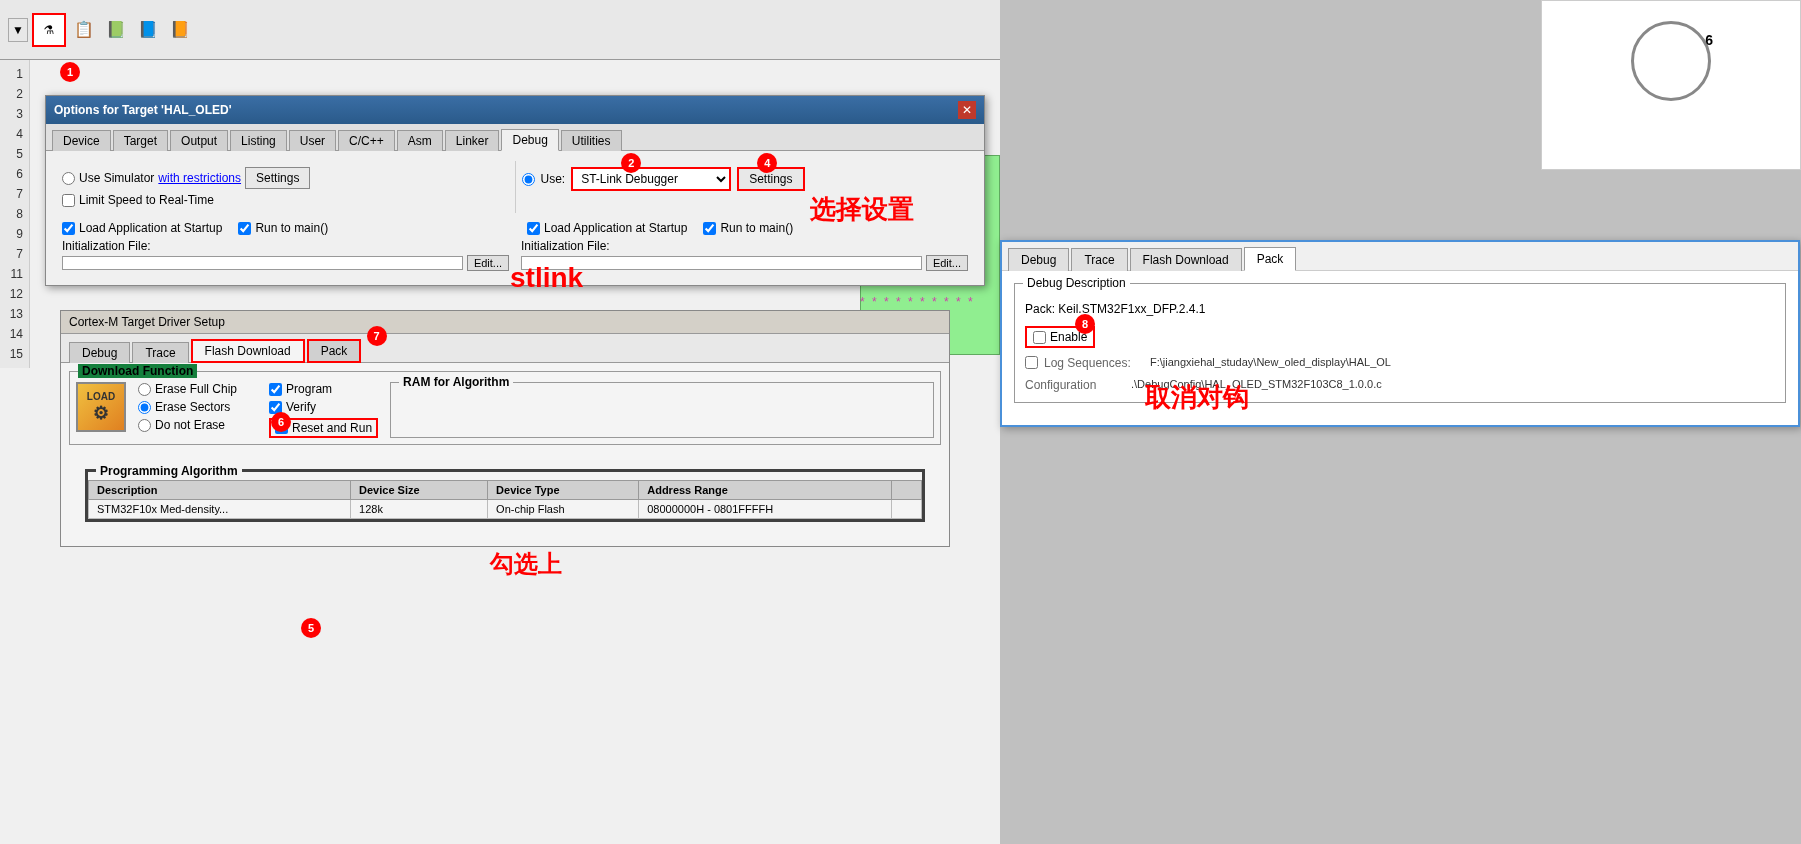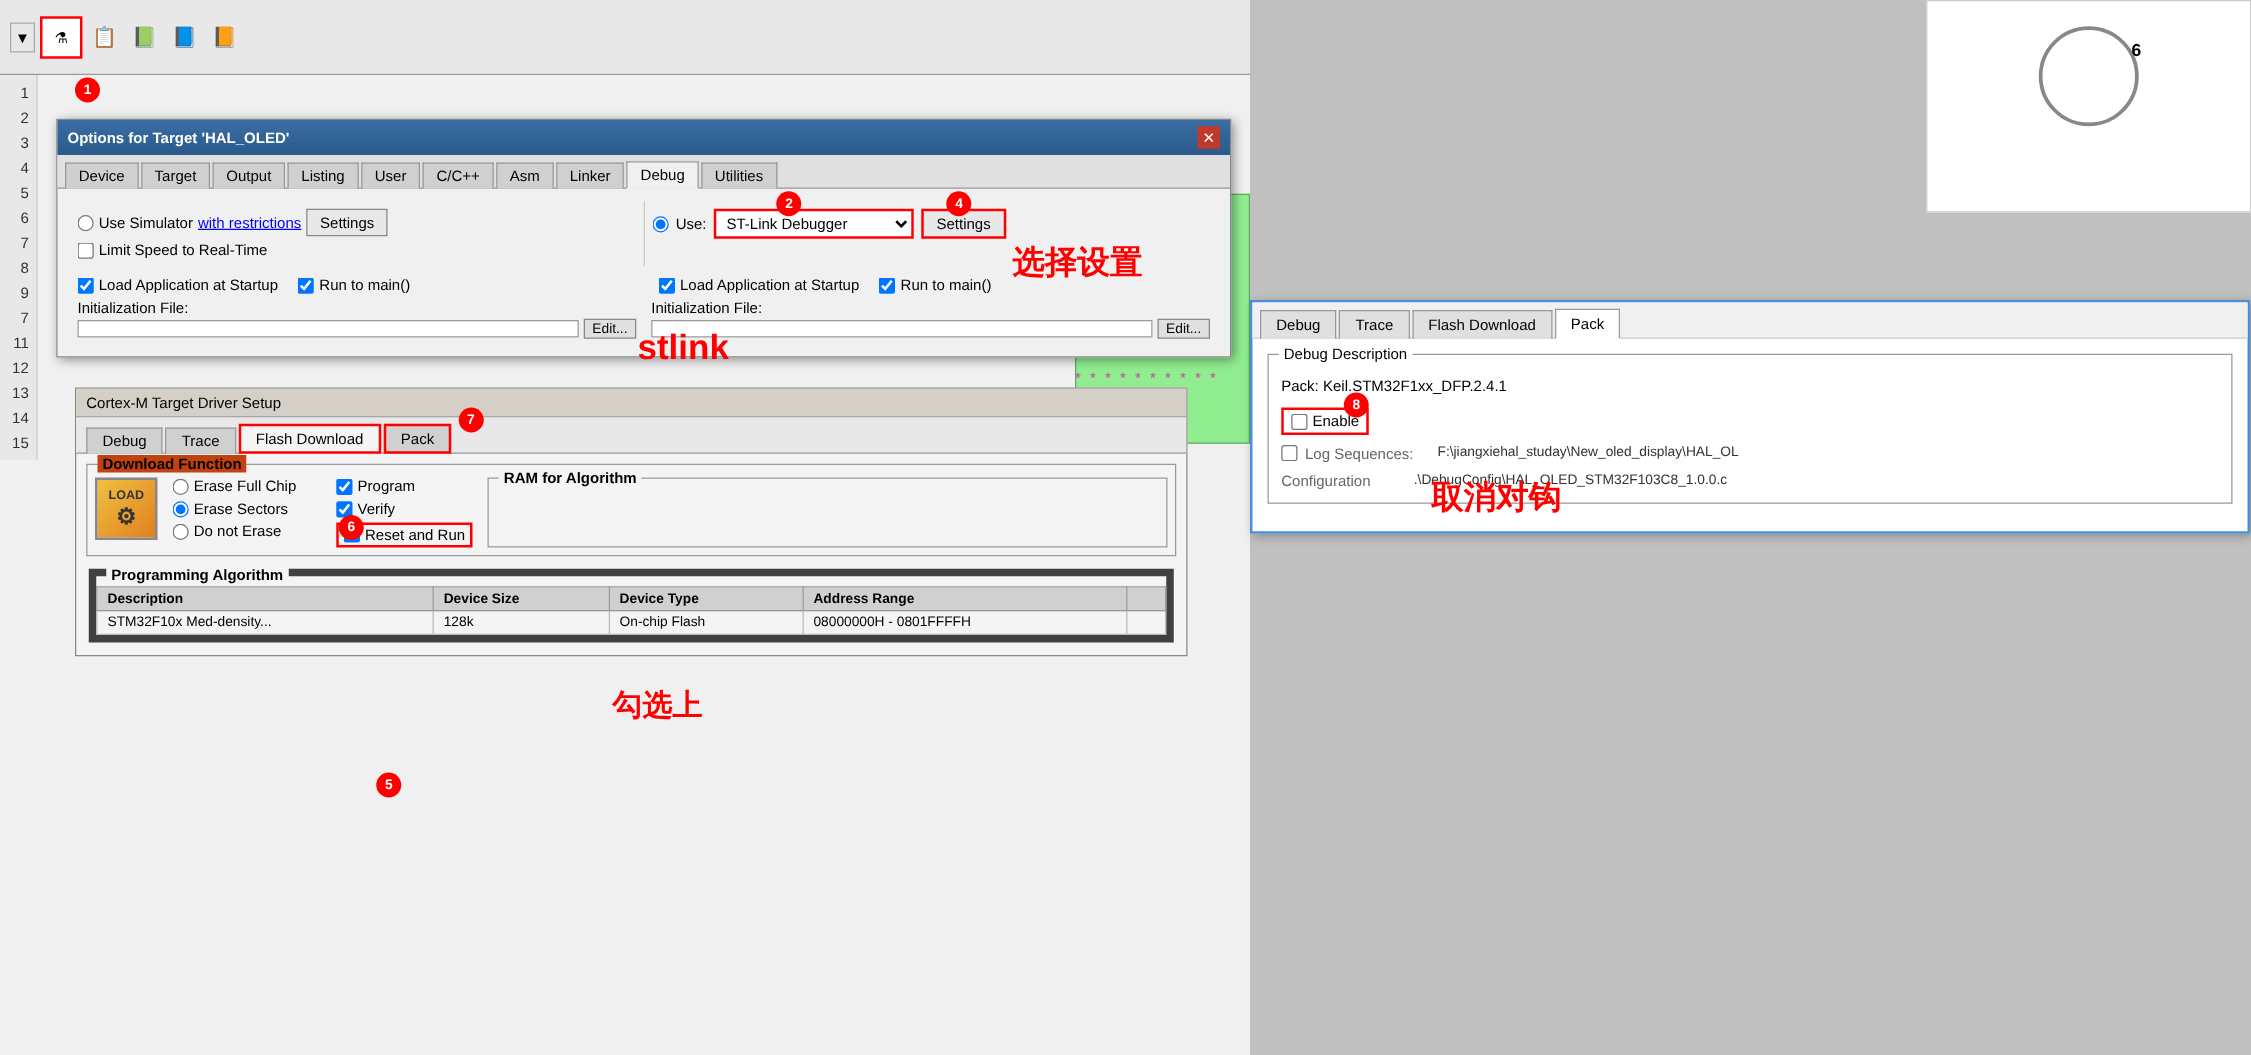--- a/index.html
+++ b/index.html
@@ -242,21 +242,21 @@
     .group-box {
       border: 1px solid #999;
       margin: 8px;
       padding: 6px;
       position: relative;
     }
 
     .group-box-title {
       position: absolute;
       top: -8px; left: 8px;
-      background: #c2410c;
+      background: #15803d;
       padding: 0 4px;
       font-size: 12px;
       font-weight: bold;
     }
 
     .download-content {
       display: flex;
       gap: 12px;
       padding-top: 4px;
     }
@@ -307,22 +307,22 @@
 
     .ram-input {
       border: 1px solid #888;
       padding: 2px 4px;
       font-size: 11px;
       width: 100px;
     }
 
     
     .prog-alg {
-      margin: 10px;
-      border: 6px solid #404040;
+      margin: 24px;
+      border: 3px solid #404040;
       position: relative;
     }
 
     .prog-alg-title {
       position: absolute;
       top: -8px; left: 8px;
       background: #f4f4f4;
       padding: 0 4px;
       font-size: 12px;
       font-weight: bold;

